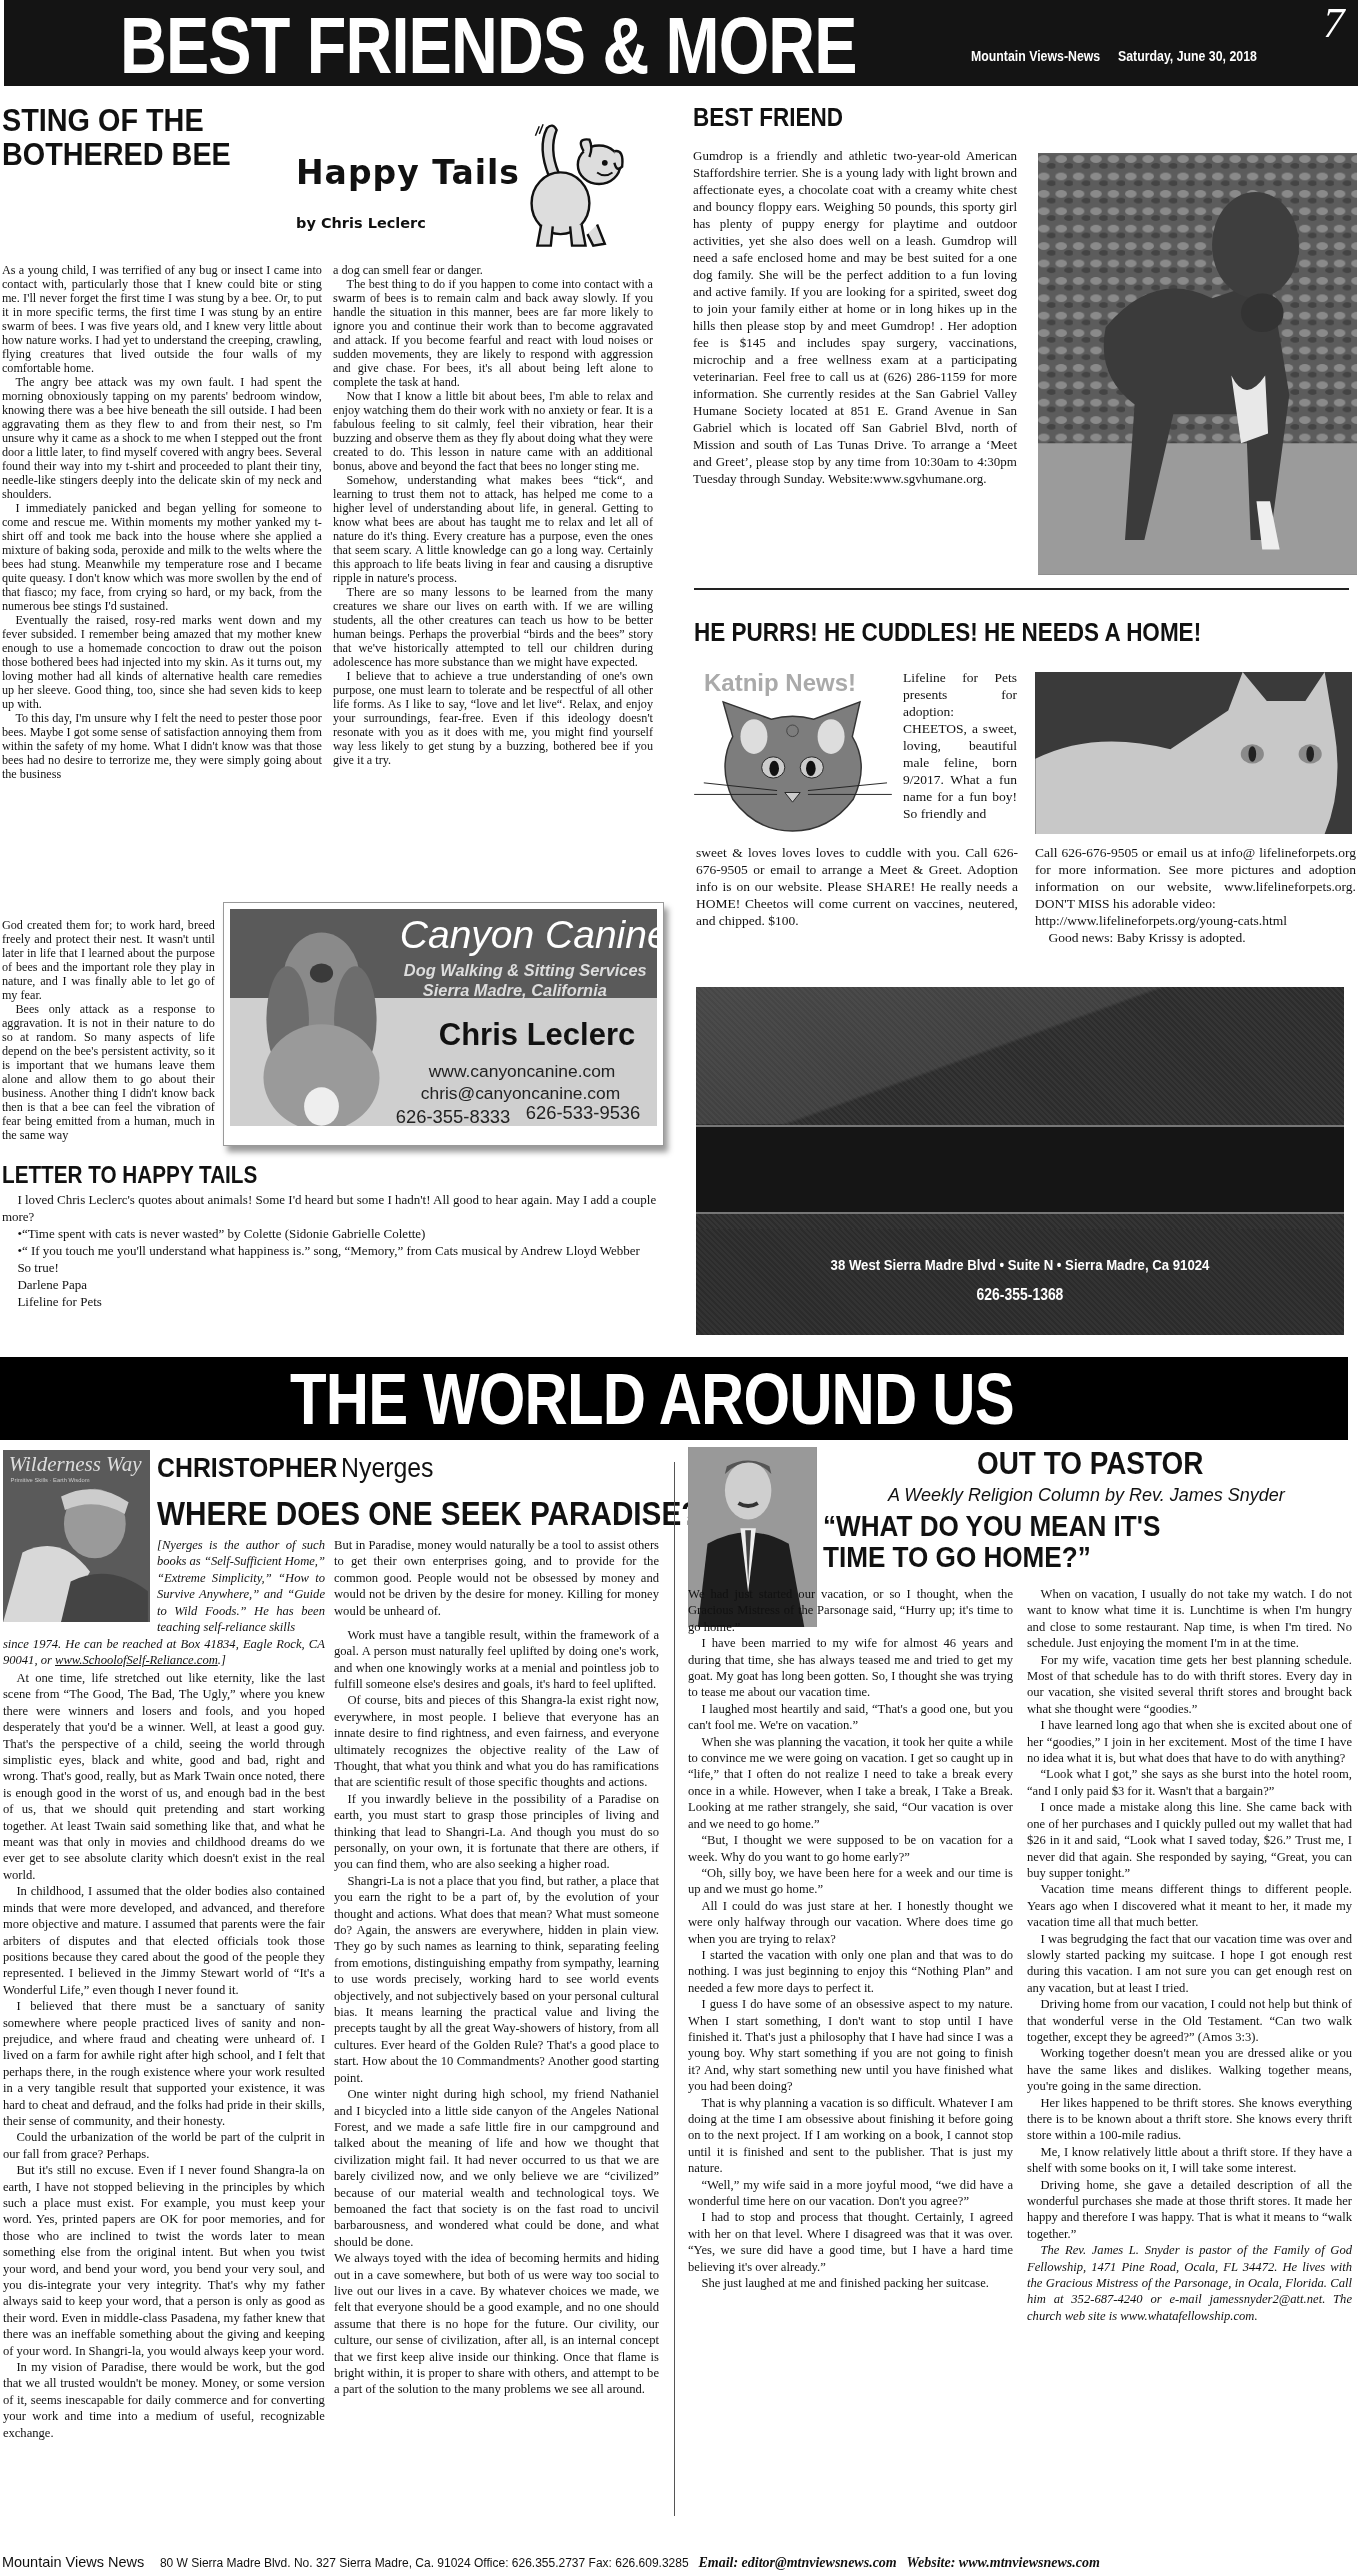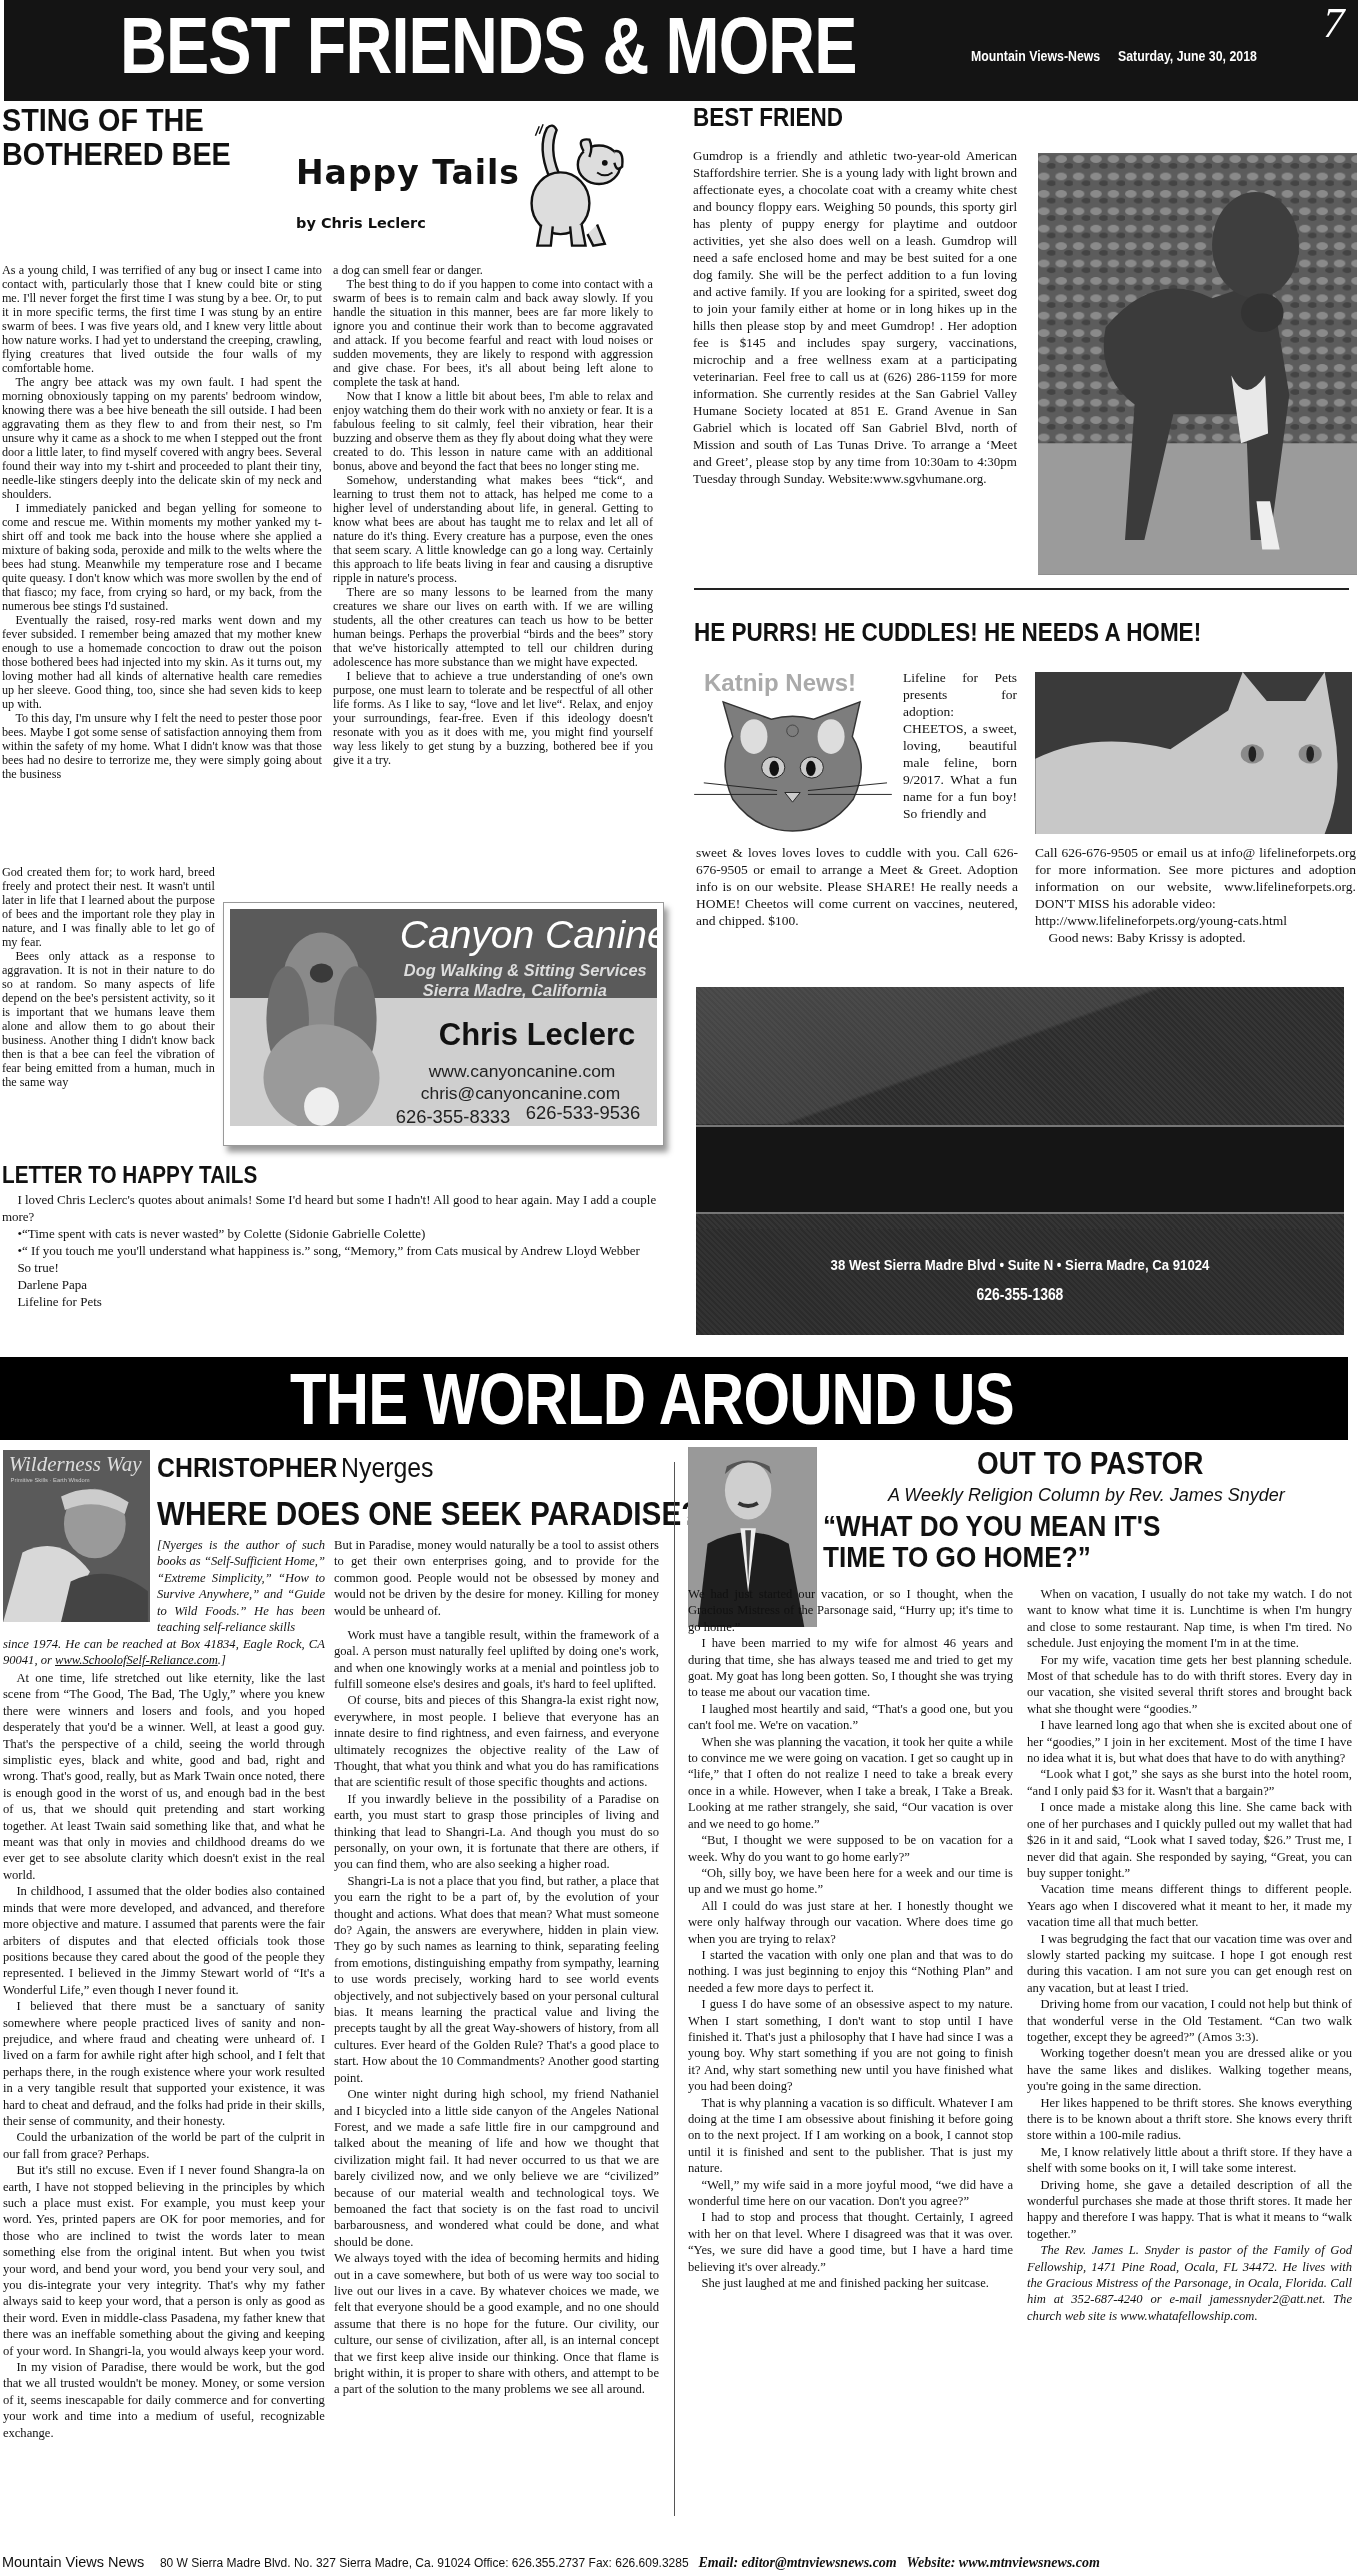--- a/index.html
+++ b/index.html
@@ -13,21 +13,21 @@
   .body-text p { text-indent: 13.5px; }
   .body-text p.noindent { text-indent: 0; }
   .col-rule { position: absolute; background: #555; width: 1px; }
   .photo { background: #777; overflow: hidden; }
   .italic { font-style: italic; }
   .sans { font-family: "Liberation Sans", sans-serif; }
 </style>
 </head>
 <body>
 
-<div class="abs banner" style="left:3.9px;top:0;width:1354px;height:101px;">
+<div class="abs banner" style="left:3.9px;top:0;width:1354px;height:86px;">
   <div class="abs banner-title" style="left:116px;top:3.9px;font-size:79px;line-height:83px;">BEST FRIENDS &amp; MORE</div>
   <div class="abs" style="right:13.5px;top:-1.9px;font-family:'Liberation Serif',serif;font-size:43px;font-style:italic;color:#fff;">7</div>
   <div class="abs sans" style="left:967px;top:48px;font-size:14.5px;font-weight:bold;transform:scaleX(0.85);transform-origin:left;white-space:nowrap;">Mountain Views-News</div>
   <div class="abs sans" style="left:1114px;top:48px;font-size:14.5px;font-weight:bold;transform:scaleX(0.85);transform-origin:left;white-space:nowrap;">Saturday, June 30, 2018</div>
 </div>
 
 <div class="abs hdr" style="left:1.9px;top:104px;font-size:32px;">
   <div>STING OF THE</div>
   <div>BOTHERED BEE</div>
 </div>
@@ -49,21 +49,21 @@
   </svg>
 </div>
 
 <div class="abs body-text" style="left:1.9px;top:263px;width:320px;">
   <p class="noindent">As a young child, I was terrified of any bug or insect I came into contact with, particularly those that I knew could bite or sting me. I'll never forget the first time I was stung by a bee. Or, to put it in more specific terms, the first time I was stung by an entire swarm of bees. I was five years old, and I knew very little about how nature works. I had yet to understand the creeping, crawling, flying creatures that lived outside the four walls of my comfortable home.</p>
   <p>The angry bee attack was my own fault. I had spent the morning obnoxiously tapping on my parents' bedroom window, knowing there was a bee hive beneath the sill outside. I had been aggravating them as they flew to and from their nest, so I'm unsure why it came as a shock to me when I stepped out the front door a little later, to find myself covered with angry bees. Several found their way into my t-shirt and proceeded to plant their tiny, needle-like stingers deeply into the delicate skin of my neck and shoulders.</p>
   <p>I immediately panicked and began yelling for someone to come and rescue me. Within moments my mother yanked my t-shirt off and took me back into the house where she applied a mixture of baking soda, peroxide and milk to the welts where the bees had stung. Meanwhile my temperature rose and I became quite queasy. I don't know which was more swollen by the end of that fiasco; my face, from crying so hard, or my back, from the numerous bee stings I'd sustained.</p>
   <p>Eventually the raised, rosy-red marks went down and my fever subsided. I remember being amazed that my mother knew enough to use a homemade concoction to draw out the poison those bothered bees had injected into my skin. As it turns out, my loving mother had all kinds of alternative health care remedies up her sleeve. Good thing, too, since she had seven kids to keep up with.</p>
   <p>To this day, I'm unsure why I felt the need to pester those poor bees. Maybe I got some sense of satisfaction annoying them from within the safety of my home. What I didn't know was that those bees had no desire to terrorize me, they were simply going about the business</p>
 </div>
-<div class="abs body-text" style="left:1.9px;top:865px;width:213px;">
+<div class="abs body-text" style="left:1.9px;top:918px;width:213px;">
   <p class="noindent">God created them for; to work hard, breed freely and protect their nest. It wasn't until later in life that I learned about the purpose of bees and the important role they play in nature, and I was finally able to let go of my fear.</p>
   <p>Bees only attack as a response to aggravation. It is not in their nature to do so at random. So many aspects of life depend on the bee's persistent activity, so it is important that we humans leave them alone and allow them to go about their business. Another thing I didn't know back then is that a bee can feel the vibration of fear being emitted from a human, much in the same way</p>
 </div>
 <div class="abs body-text" style="left:333px;top:263px;width:320px;">
   <p class="noindent">a dog can smell fear or danger.</p>
   <p>The best thing to do if you happen to come into contact with a swarm of bees is to remain calm and back away slowly. If you handle the situation in this manner, bees are far more likely to ignore you and continue their work than to become aggravated and attack. If you become fearful and react with loud noises or sudden movements, they are likely to respond with aggression and give chase. For bees, it's all about being left alone to complete the task at hand.</p>
   <p>Now that I know a little bit about bees, I'm able to relax and enjoy watching them do their work with no anxiety or fear. It is a fabulous feeling to sit calmly, feel their vibration, hear their buzzing and observe them as they fly about doing what they were created to do. This lesson in nature came with an additional bonus, above and beyond the fact that bees no longer sting me.</p>
   <p>Somehow, understanding what makes bees “tick“, and learning to trust them not to attack, has helped me come to a higher level of understanding about life, in general. Getting to know what bees are about has taught me to relax and let all of nature do it's thing. Every creature has a purpose, even the ones that seem scary. A little knowledge can go a long way. Certainly this approach to life beats living in fear and causing a disruptive ripple in nature's process.</p>
   <p>There are so many lessons to be learned from the many creatures we share our lives on earth with. If we are willing students, all the other creatures can teach us how to be better human beings. Perhaps the proverbial “birds and the bees” story that we've historically attempted to tell our children during adolescence has more substance than we might have expected.</p>
   <p>I believe that to achieve a true understanding of one's own purpose, one must learn to tolerate and be respectful of all other life forms. As I like to say, “love and let live“. Relax, and enjoy your surroundings, fear-free. Even if this ideology doesn't resonate with you as it does with me, you might find yourself way less likely to get stung by a buzzing, bothered bee if you give it a try.</p>

